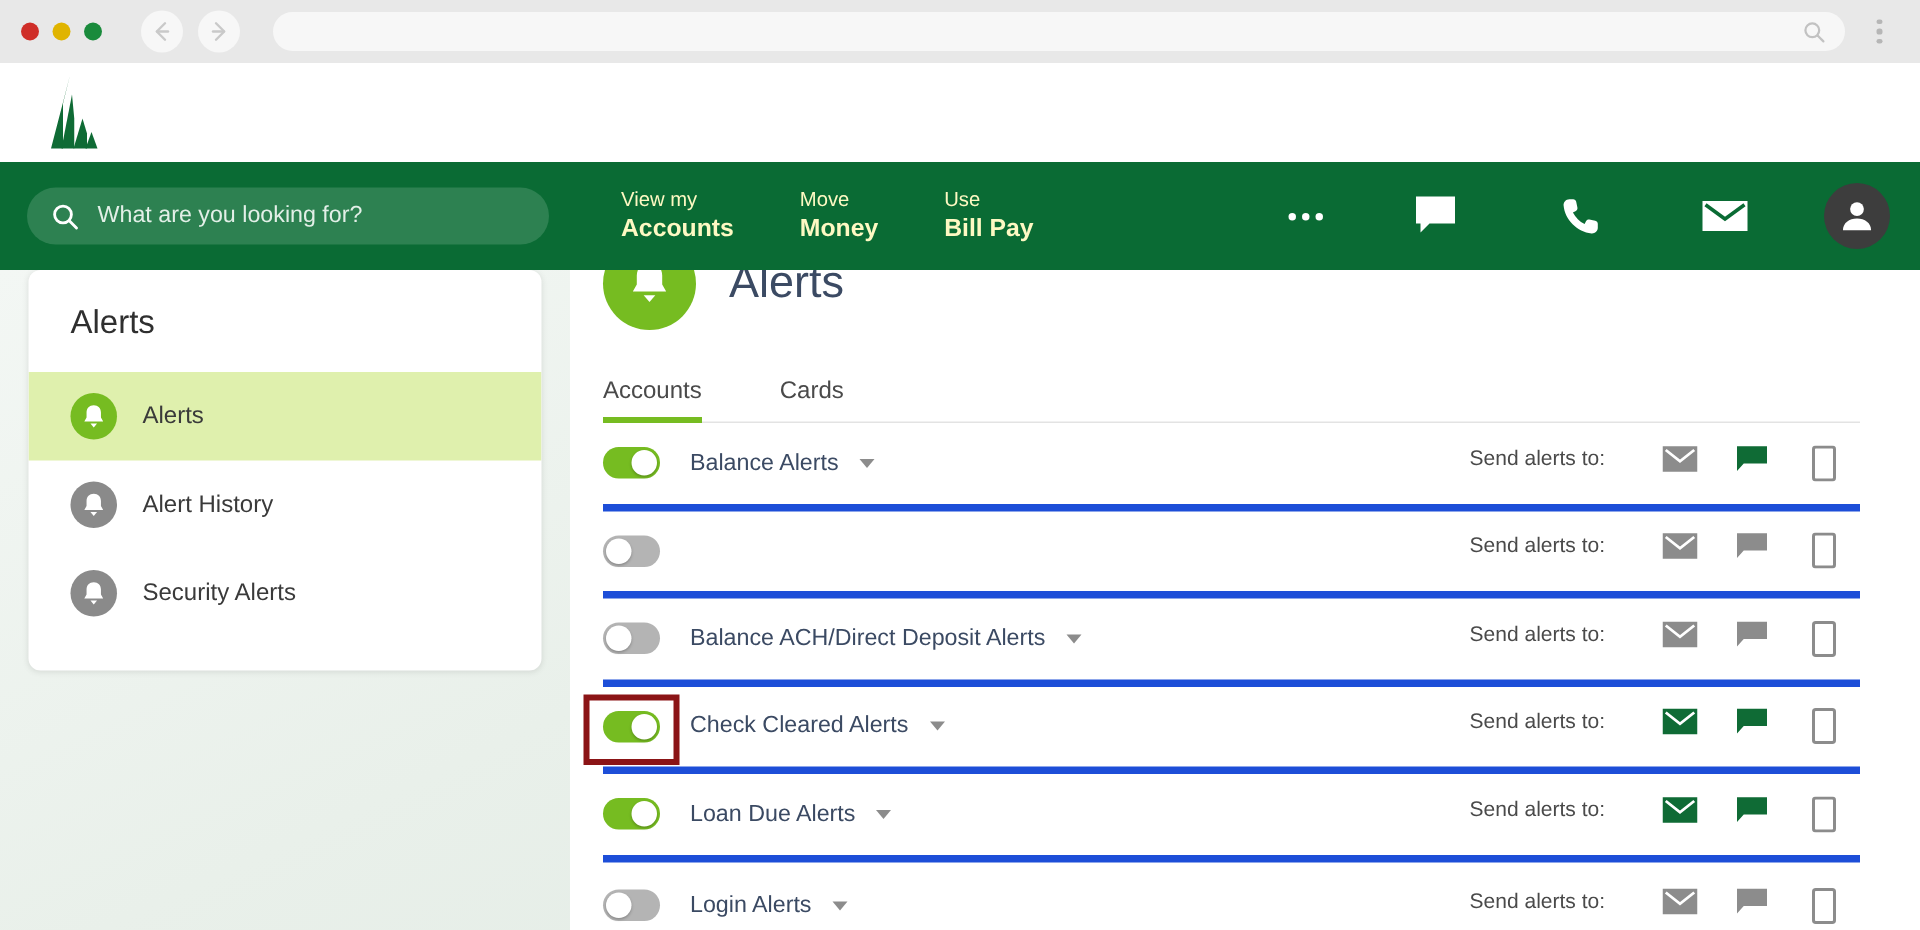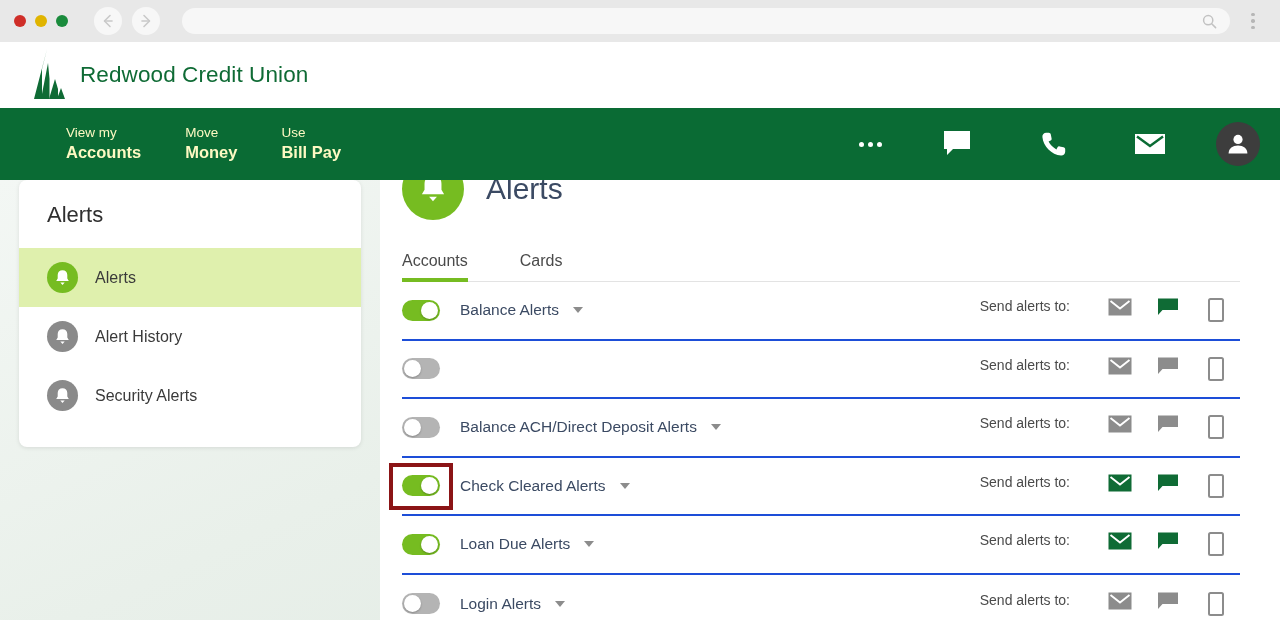--- a/index.html
+++ b/index.html
@@ -135,21 +135,21 @@
   }
   .tab.active::after {
     content: ""; position: absolute; left: 0; right: 0; bottom: 0;
     height: 4px; background: #76bc21;
   }
   .tabs-rule { height: 1px; background: #e3e3e3; margin-top: -1px; }
 
   
   .alert-row {
     display: flex; align-items: center;
-    height: 58.5px; border-bottom: 2px solid #1d4ed8;
+    height: 58.5px; border-bottom: 5px solid #1d4ed8;
     position: relative;
   }
   .alert-row:last-child { border-bottom: none; }
   .toggle-cell { width: 58px; flex-shrink: 0; display: flex; align-items: center; }
   .toggle {
     width: 38px; height: 21px; border-radius: 11px;
     position: relative; cursor: pointer; background: #b4b4b4;
   }
   .toggle.on { background: #76bc21; }
   .toggle .knob {
@@ -215,25 +215,31 @@
 </div>
 
 <div class="brand-header">
   <div class="brand-logo">
     <svg width="34" height="52" viewBox="0 0 34 52">
       <path d="M15 0 L2 50 L10 50 L10 20 Z" fill="#0f6b35"></path>
       <path d="M16 14 L9 50 L17.5 50 L17.5 30 Z" fill="#0f6b35"></path>
       <path d="M23 30 L17 50 L26 50 L26 40 Z" fill="#0f6b35"></path>
       <path d="M29 39 L25 50 L33 50 Z" fill="#0f6b35"></path>
     </svg>
-    <span class="brand-name">Redwood Credit Union</span>
   </div>
 </div>
 
 <div class="nav-bar">
+  <div class="search-box">
+    <svg width="19" height="19" viewBox="0 0 19 19">
+      <circle cx="8" cy="8" r="5.6" fill="none" stroke="#ffffff" stroke-width="1.9"></circle>
+      <path d="M12.2 12.2 L17 17" stroke="#ffffff" stroke-width="1.9" stroke-linecap="round"></path>
+    </svg>
+    <span class="search-placeholder">What are you looking for?</span>
+  </div>
 
   <div class="nav-links">
     <div class="nav-link">
       <span class="top">View my</span>
       <span class="bot">Accounts</span>
     </div>
     <div class="nav-link">
       <span class="top">Move</span>
       <span class="bot">Money</span>
     </div>

